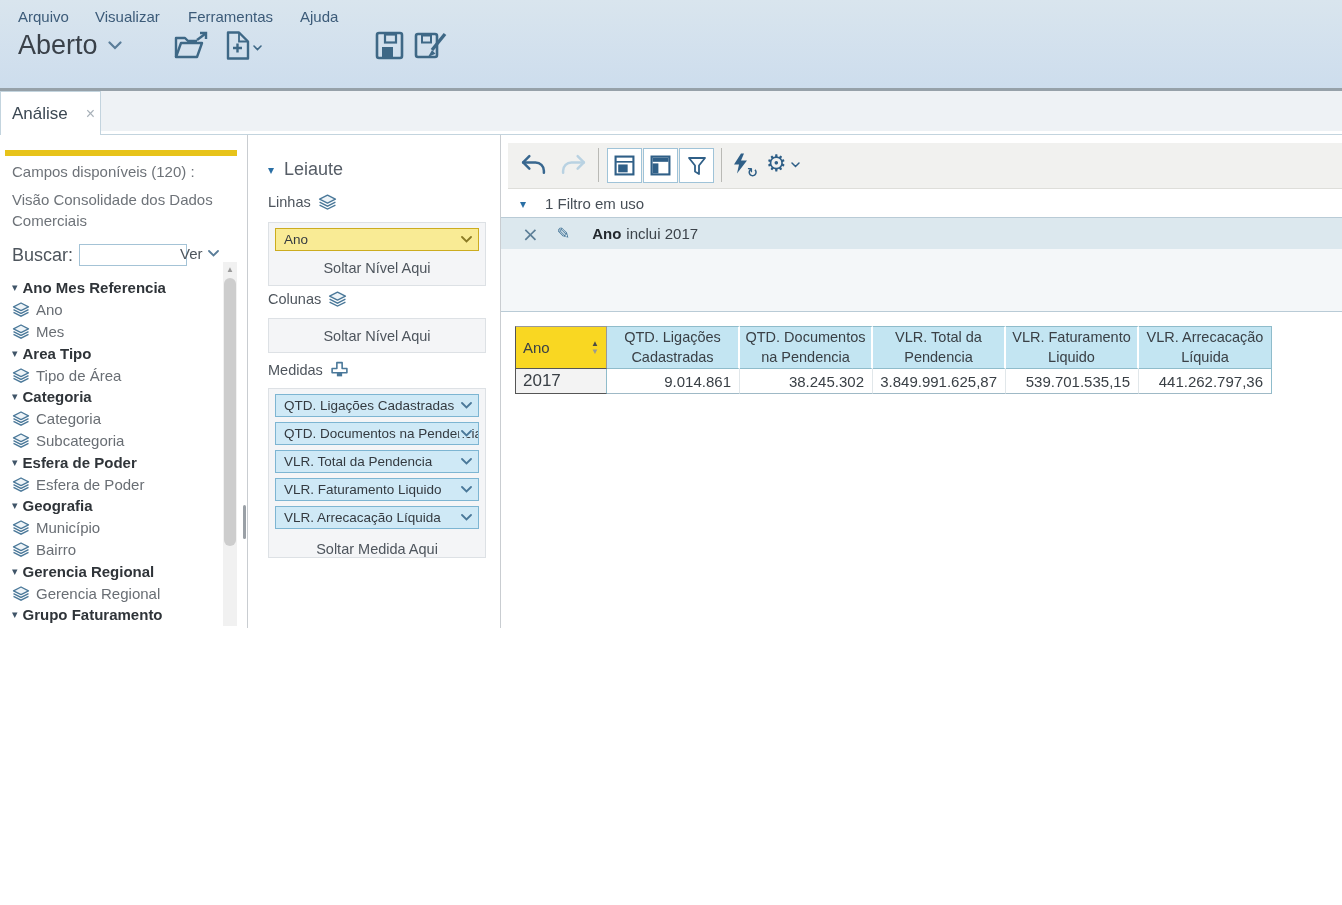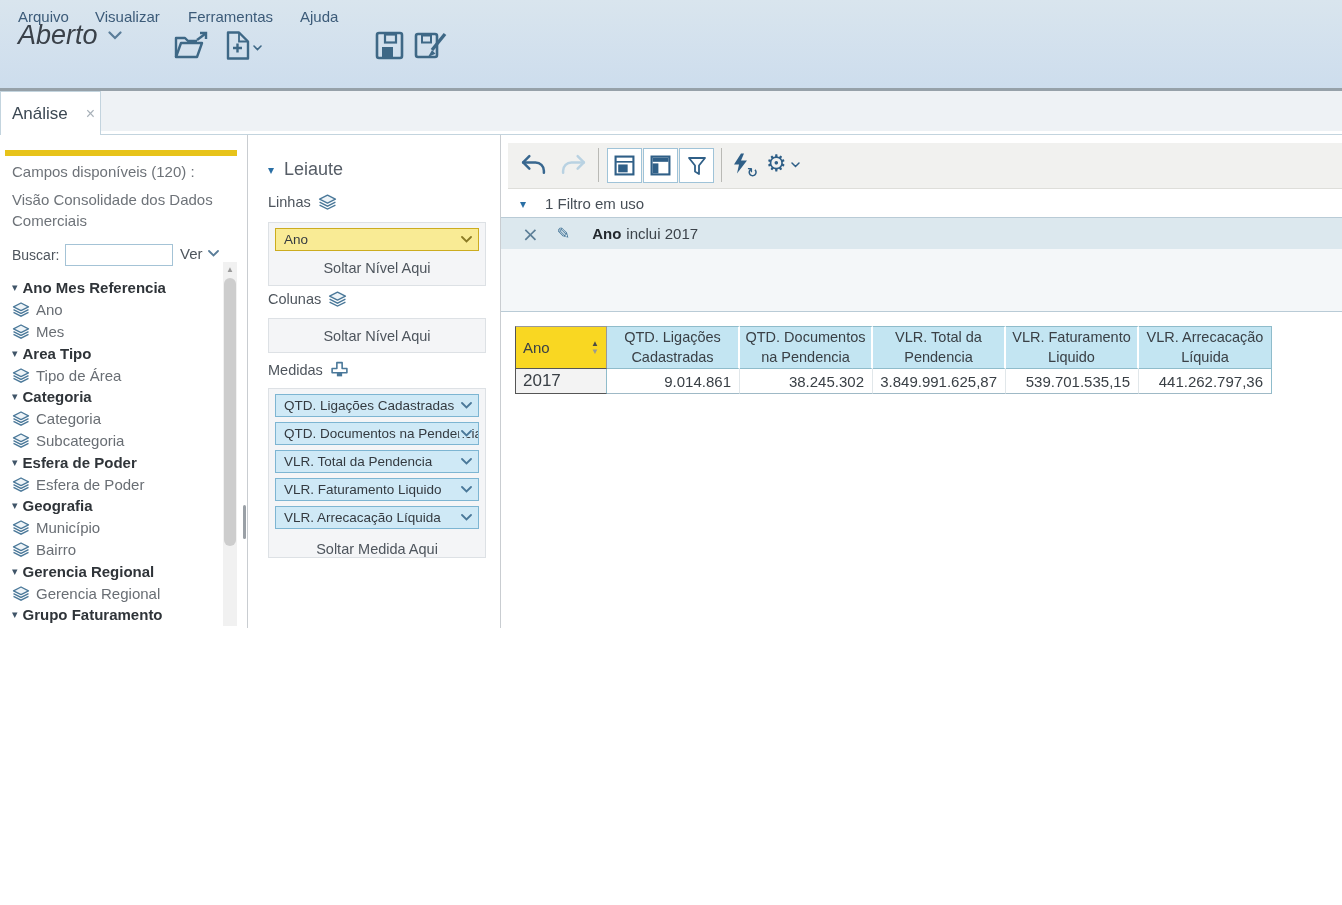--- a/index.html
+++ b/index.html
@@ -6,41 +6,41 @@
   body{
     width:1342px;height:905px;position:relative;overflow:hidden;
     background:#ffffff;
     font-family:"Liberation Sans","DejaVu Sans",sans-serif;
     -webkit-font-smoothing:antialiased;
   }
   
   .topbar{position:absolute;left:0;top:0;width:1342px;height:88px;
     background:linear-gradient(#d9e5ee,#cddded);border-bottom:3px solid #96a1a9;padding-left:40px;}
   .menu-item{position:absolute;top:8px;font-size:15px;color:#3c5b79;cursor:default;}
-  .open-btn{position:absolute;left:18px;top:20px;font-size:27px;color:#3a4149;display:flex;align-items:center;gap:10px;font-style:italic;}
+  .open-btn{position:absolute;left:18px;top:30px;font-size:27px;color:#3a4149;display:flex;align-items:center;gap:10px;}
   .tb-icon{position:absolute;top:31px;}
   .chev{display:inline-block;color:#5a7d99;}
   
   .tabbar{position:absolute;left:0;top:91px;width:1342px;height:40px;background:#eef2f5;}
   .tabbar .rest{position:absolute;left:100px;right:0;top:0;height:43px;border-bottom:1px solid #c3d4de;}
   .tab{position:absolute;left:0;top:0;width:99px;height:43px;background:#ffffff;
     border:1px solid #c3d4de;border-bottom:none;display:flex;align-items:center;}
   .tab-label{font-size:17px;color:#3c4853;margin-left:11px;}
   .tab-close{margin-left:18px;font-size:16px;color:#a7b0b8;cursor:pointer;}
   
   .left-panel{position:absolute;left:0;top:135px;width:247px;height:493px;border-right:1px solid #c9cdd1;background:#fff;}
   .mid-panel{position:absolute;left:248px;top:135px;width:252px;height:493px;border-right:1px solid #c9cdd1;background:#fff;}
   .right-panel{position:absolute;left:501px;top:135px;width:841px;height:770px;background:#fff;}
   .splitter-handle{position:absolute;width:3px;height:34px;background:#9aa0a6;border-radius:2px;}
   
   .accent-bar{position:absolute;left:5px;top:15px;width:232px;height:6px;background:#e7c31a;}
   .fp-title{position:absolute;left:12px;top:28px;font-size:15px;color:#6e7379;}
   .fp-subtitle{position:absolute;left:12px;top:54px;width:215px;font-size:15px;line-height:21px;color:#6e7379;}
   .search-row{position:absolute;left:12px;top:108px;height:24px;display:flex;align-items:center;}
-  .search-label{font-size:14px;color:#4e555d;}
+  .search-label{font-size:18px;color:#4e555d;}
   .search-input{margin-left:6px;width:98px;height:20px;border:1px solid #a4c3d6;font-size:14px;padding:0 4px;outline:none;color:#333;}
   .view-btn{position:absolute;left:180px;top:110px;font-size:15px;color:#4e555d;display:flex;align-items:center;gap:5px;}
   .tree{position:absolute;left:12px;top:142px;right:32px;}
   .titem{height:21.8px;display:flex;align-items:center;white-space:nowrap;overflow:hidden;}
   .titem.group{font-weight:700;color:#2f3439;font-size:15px;}
   .titem.leaf{color:#696e74;font-size:15px;}
   .garrow{font-size:11px;color:#3f5468;margin-right:5px;}
   .licon{margin-right:6px;display:inline-flex;}
   .vscroll{position:absolute;right:10px;top:127px;bottom:2px;width:14px;background:#f1f1f1;}
   .vscroll .arr{position:absolute;left:0;top:0;width:14px;height:14px;font-size:8px;color:#9a9a9a;display:flex;align-items:center;justify-content:center;}

